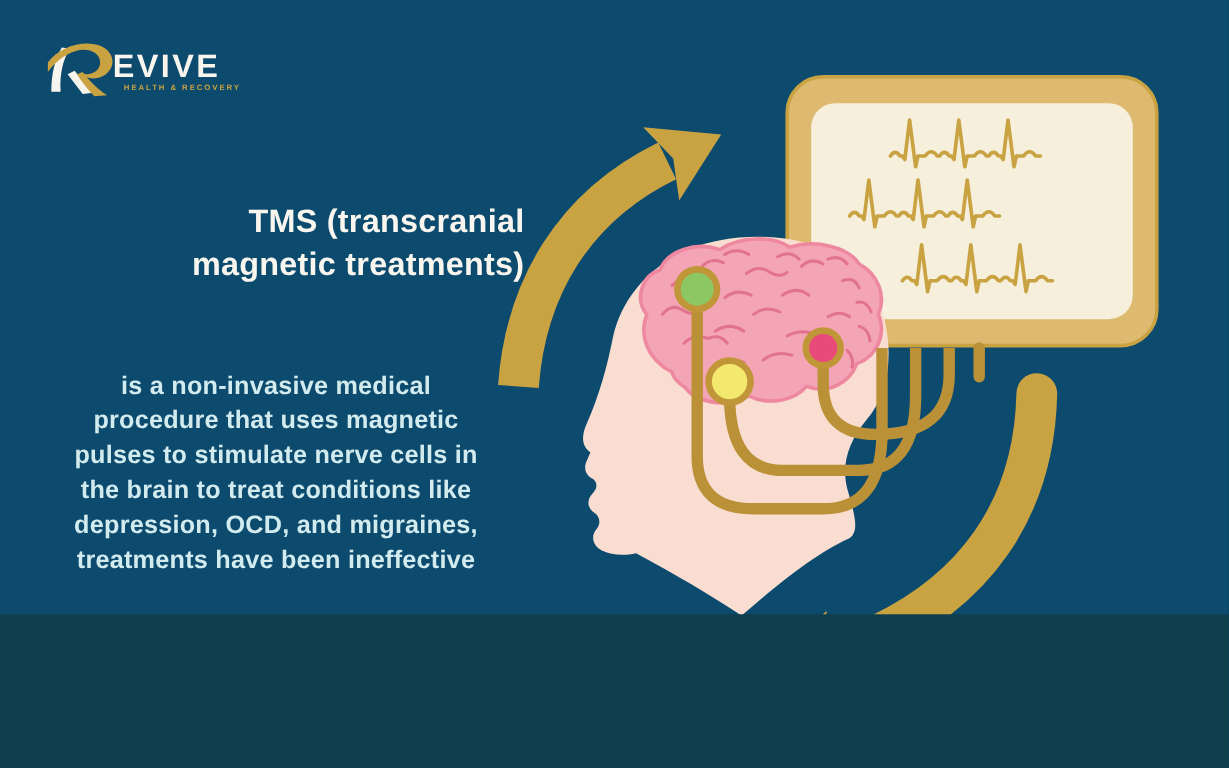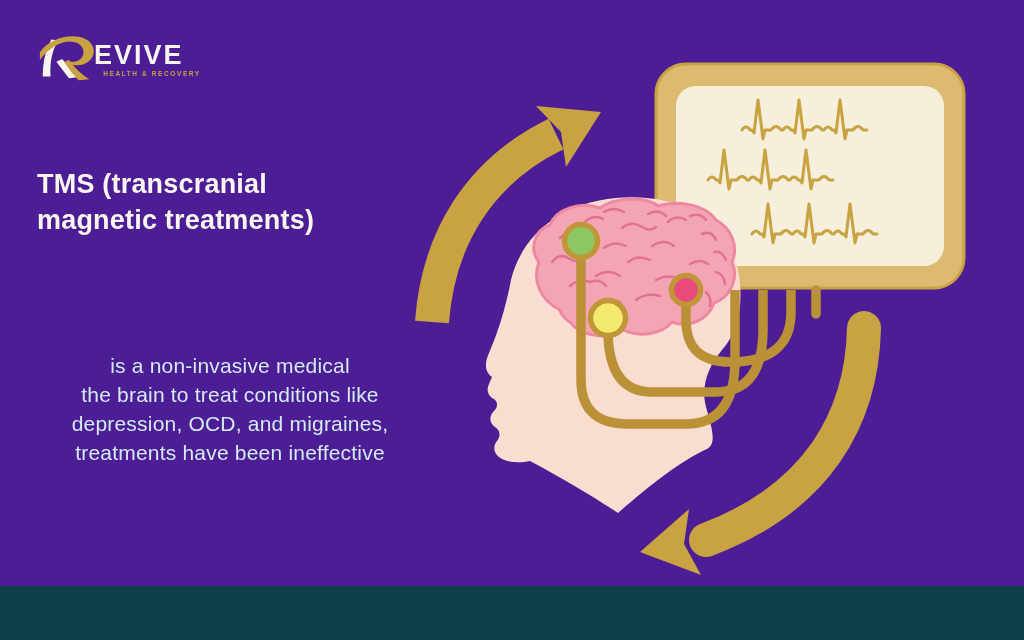--- a/index.html
+++ b/index.html
@@ -1,42 +1,42 @@
 <!DOCTYPE html>
 <html><head>
 <meta charset="utf-8">
 <style>
   html,body{margin:0;padding:0;background:#0f3e4d;}
   #canvas{
-    position:relative;width:1024px;height:586px;overflow:hidden;
-    background:#4c1d95;
+    position:relative;width:1024px;height:512px;overflow:hidden;
+    background:#0c4a6e;
     font-family:"Liberation Sans",sans-serif;
   }
   
   .logo{position:absolute;left:36px;top:32px;width:170px;height:52px;}
   .logo-mark{position:absolute;left:0;top:-2px;width:62px;height:54px;}
   .brand{
     position:absolute;left:58px;top:8px;
     font-size:27px;font-weight:700;letter-spacing:2px;color:#f7f5ee;
   }
   .tagline{
     position:absolute;left:62px;top:38px;width:108px;text-align:center;
     font-size:6.5px;font-weight:700;letter-spacing:1.6px;color:#c9a242;
     white-space:nowrap;
   }
   
   .title{
     position:absolute;left:37px;top:166px;width:400px;
-    text-align:left;color:#f8f6ef;
+    text-align:right;color:#f8f6ef;
     font-size:27px;font-weight:700;line-height:36px;letter-spacing:.2px;
   }
   .body-text{
     position:absolute;left:30px;top:307px;width:400px;
     text-align:center;color:#d2ebee;
-    font-size:21px;font-weight:400;line-height:29px;letter-spacing:.2px;margin-top:44px;
+    font-size:21px;font-weight:700;line-height:29px;letter-spacing:.2px;
   }
   .line{display:block;}
   
   .illustration{position:absolute;left:0;top:0;width:1024px;height:640px;}
 </style>
 </head>
 <body>
 
 <div id="canvas">
 
@@ -55,20 +55,22 @@
     <div class="tagline">HEALTH &amp; RECOVERY</div>
   </div>
 
   <div class="title">
     <span class="line">TMS (transcranial</span>
     <span class="line">magnetic treatments)</span>
   </div>
 
   <div class="body-text">
     <span class="line">is a non-invasive medical</span>
+    <span class="line">procedure that uses magnetic</span>
+    <span class="line">pulses to stimulate nerve cells in</span>
     <span class="line">the brain to treat conditions like</span>
     <span class="line">depression, OCD, and migraines,</span>
     <span class="line">treatments have been ineffective</span>
   </div>
 
   <svg class="illustration" viewBox="0 0 1024 640" aria-hidden="true">
 
     <g>
       <path d="M432,322 C438,240 478,172 556,134" fill="none" stroke="#c9a242" stroke-width="34"></path>
       <polygon points="601,112 566,167 561,132 536,106" fill="#c9a242"></polygon>

